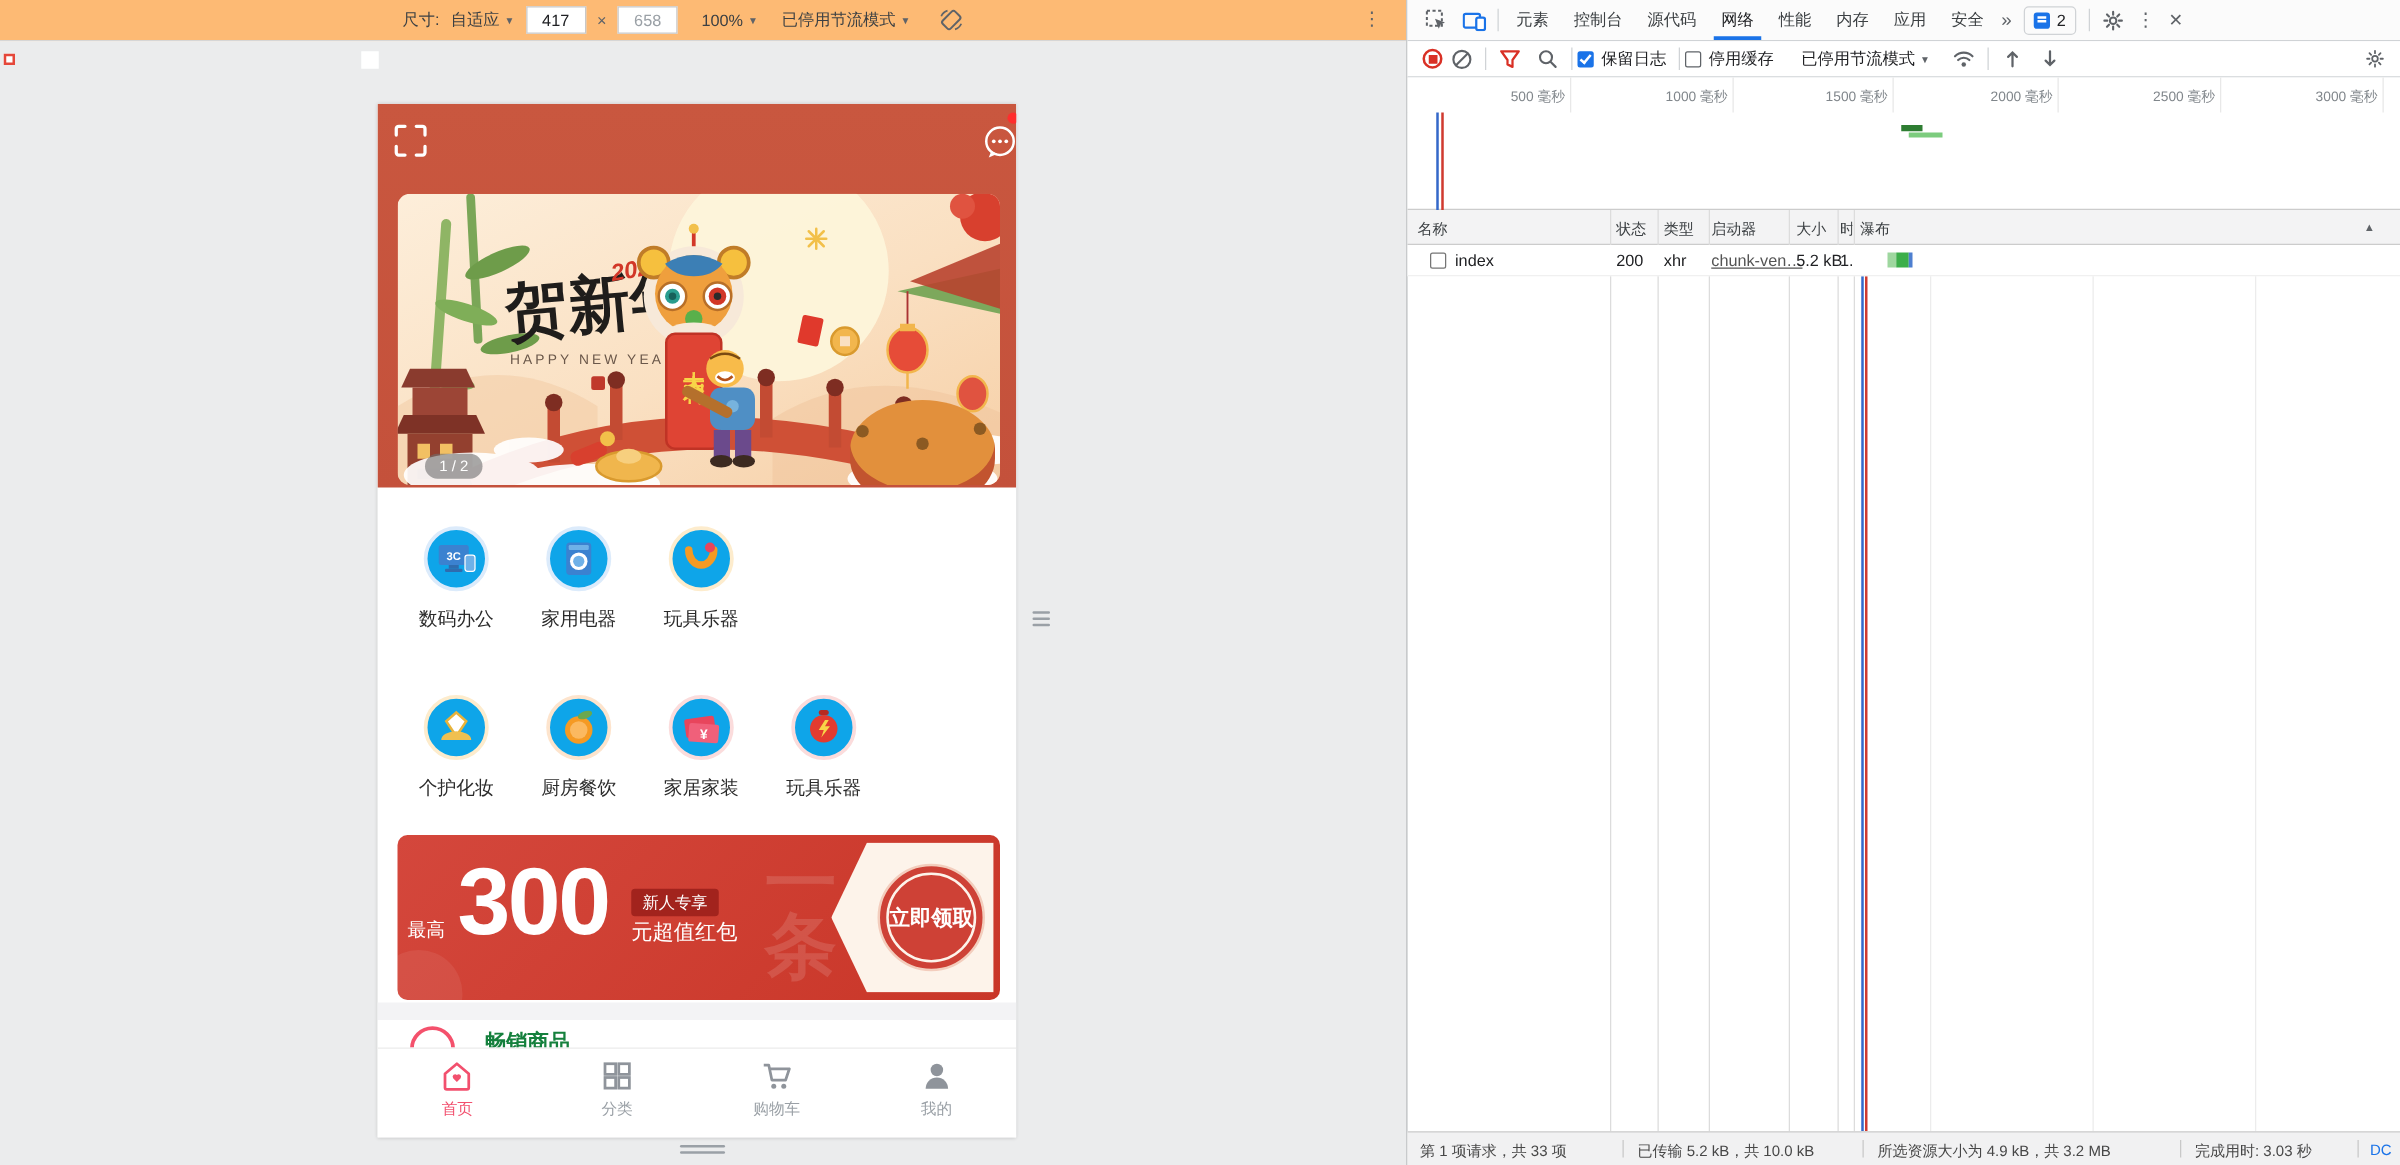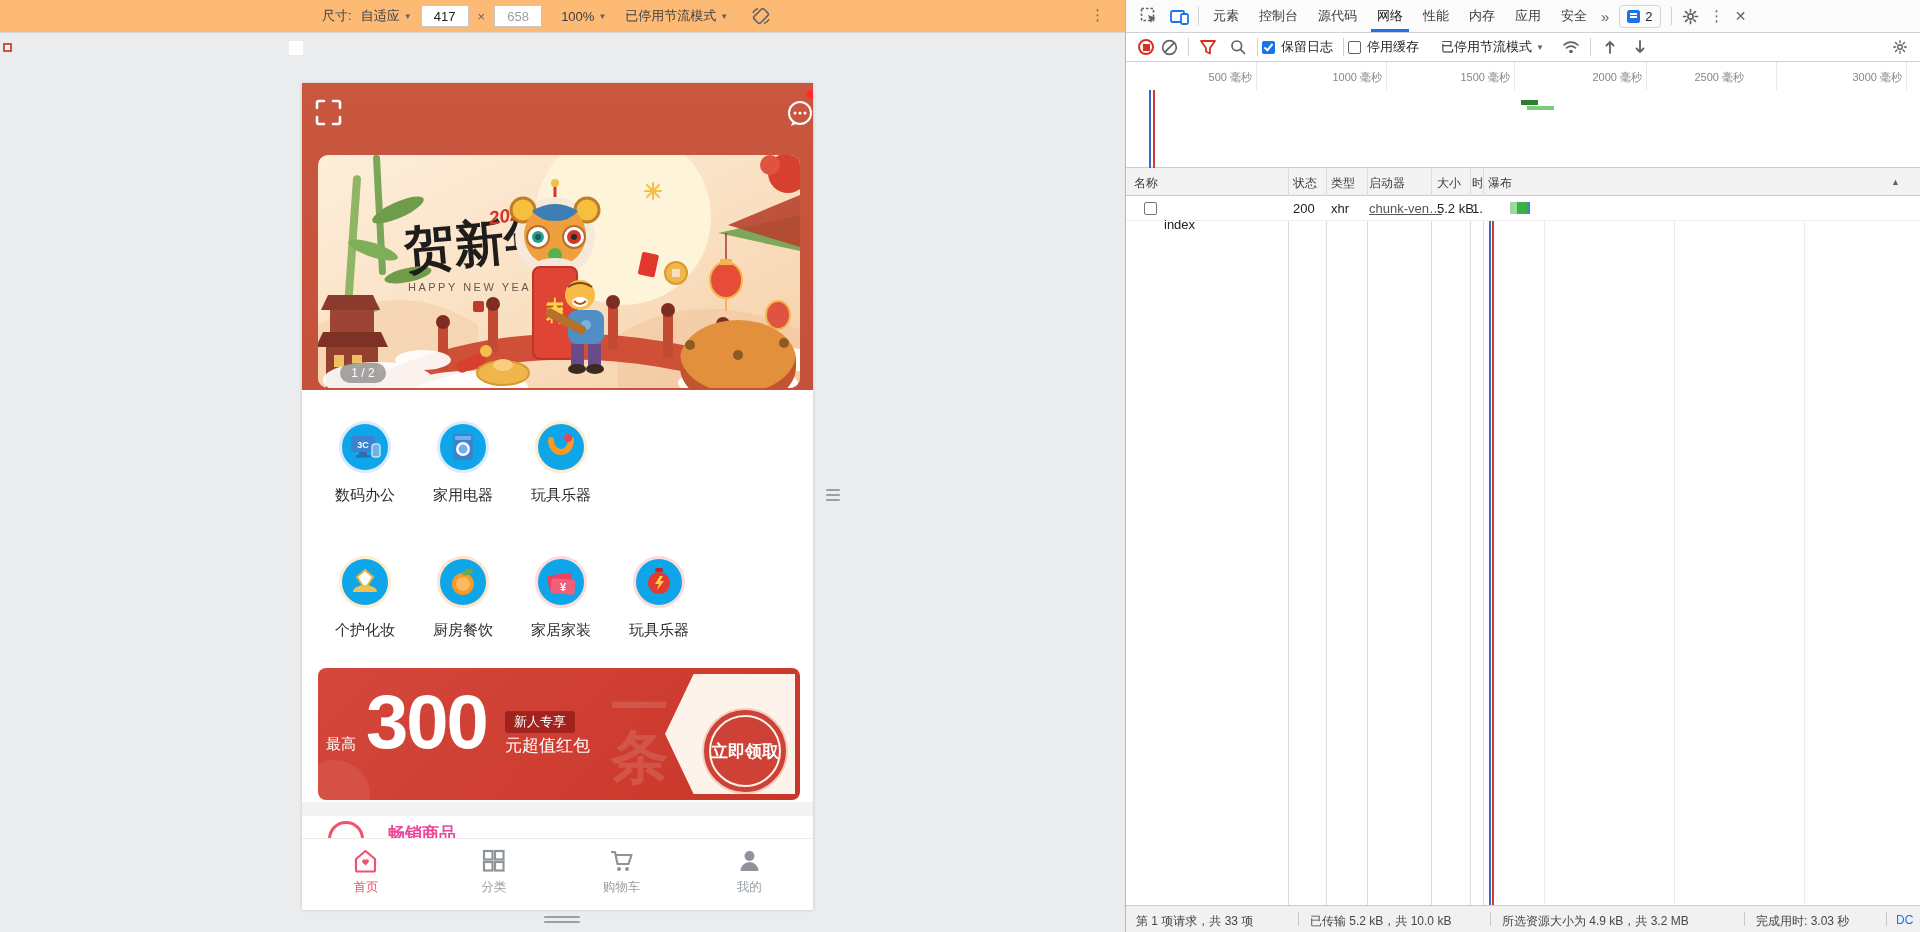--- a/index.html
+++ b/index.html
@@ -58,31 +58,31 @@
   #coupon-wm { position:absolute; left:283px; top:8px; writing-mode:vertical-rl; font-size:58px;
     font-weight:bold; color:rgba(255,255,255,.13); letter-spacing:6px; }
   #coupon-cream { position:absolute; right:5px; top:6px; bottom:6px; width:130px; background:#fdf3ea;
     clip-path:polygon(22% 0, 100% 0, 100% 100%, 22% 100%, 0 50%); }
   #coupon-max { position:absolute; left:8px; top:67px; color:#fff; font-size:15px; }
   #coupon-amt { position:absolute; left:48px; top:16px; color:#fff; font-size:76px; font-weight:bold;
     line-height:76px; letter-spacing:-2px; }
   #coupon-badge { position:absolute; left:187px; top:43px; background:#a2231d; color:#fff;
     font-size:13px; padding:2px 9px; border-radius:3px; }
   #coupon-desc { position:absolute; left:187px; top:66px; color:#fff; font-size:17px; }
-  #coupon-btn { position:absolute; left:384px; top:40px; width:86px; height:86px; border-radius:50%;
+  #coupon-btn { position:absolute; left:384px; top:23px; width:86px; height:86px; border-radius:50%;
     background:#ce4136; border:2px solid #f3cdbd; display:flex; align-items:center; justify-content:center;
     cursor:pointer; }
   #coupon-btn::after { content:""; position:absolute; inset:5px; border:2px solid #fdf3ea; border-radius:50%; }
   #coupon-btn span { color:#fff; font-size:17px; font-weight:bold; }
 
   #gap-strip { position:absolute; left:0; top:719px; width:511px; height:14px; background:#f3f3f5; }
   #partial-card { position:absolute; left:0; top:733px; width:511px; height:22px; background:#fff; }
   #hot-circle { position:absolute; left:26px; top:5px; width:36px; height:36px; border-radius:50%;
     border:3px solid #f4516c; }
-  #hot-title { position:absolute; left:86px; top:6px; font-size:17px; font-weight:bold; color:#ec4899; }
+  #hot-title { position:absolute; left:86px; top:6px; font-size:17px; font-weight:bold; color:#15803d; }
 
   #tabbar { position:absolute; left:0; top:755px; width:511px; height:72px; background:#fff;
     border-top:1px solid #ececec; display:flex; z-index:5; }
   .tb-item { width:25%; display:flex; flex-direction:column; align-items:center; padding-top:8px; cursor:pointer; }
   .tb-label { margin-top:5px; font-size:12.5px; color:#9aa0a6; }
   .tb-item.active .tb-label { color:#f2506e; }
 
   .handle-line { position:absolute; background:#9aa0a6; border-radius:1px; }
 
   
@@ -586,21 +586,21 @@
           <path d="M8.5 1.8 v2 M8.5 13.2 v2 M1.8 8.5 h2 M13.2 8.5 h2 M3.8 3.8 l1.4 1.4 M11.8 11.8 l1.4 1.4 M13.2 3.8 l-1.4 1.4 M5.2 11.8 l-1.4 1.4" stroke="#5f6368" stroke-width="1.5" stroke-linecap="round"></path>
         </svg>
       </span>
     </div>
 
     <div id="dt-ruler">
       <span class="ruler-lab" style="left:16px;">500 毫秒</span>
       <span class="ruler-lab" style="left:146px;">1000 毫秒</span>
       <span class="ruler-lab" style="left:274px;">1500 毫秒</span>
       <span class="ruler-lab" style="left:406px;">2000 毫秒</span>
-      <span class="ruler-lab" style="left:508px;">2500 毫秒</span>
+      <span class="ruler-lab" style="left:536px;">2500 毫秒</span>
       <span class="ruler-lab" style="left:666px;">3000 毫秒</span>
     </div>
 
     <div class="gridline" style="left:130px; top:62px; height:106px;"></div>
     <div class="gridline" style="left:260px; top:62px; height:106px;"></div>
     <div class="gridline" style="left:388px; top:62px; height:106px;"></div>
     <div class="gridline" style="left:520px; top:62px; height:106px;"></div>
     <div class="gridline" style="left:650px; top:62px; height:106px;"></div>
     <div class="gridline" style="left:780px; top:62px; height:106px;"></div>
 
@@ -630,21 +630,21 @@
     <div class="coldiv" style="left:357px;"></div>
 
     <div class="wfgrid" style="left:418px;"></div>
     <div class="wfgrid" style="left:548px;"></div>
     <div class="wfgrid" style="left:678px;"></div>
     <div class="evline" style="left:363px; top:196px; height:709px; background:#3468c9;"></div>
     <div class="evline" style="left:366px; top:196px; height:709px; background:#d03a2f;"></div>
 
     <div id="dt-row">
       <span id="row-chk"></span>
-      <span class="cell" style="left:38px;margin-top:16px;">index</span>
+      <span class="cell" style="left:38px;">index</span>
       <span class="cell" style="left:167px;">200</span>
       <span class="cell" style="left:205px;">xhr</span>
       <span class="cell" id="cell-init" style="left:243px;">chunk-ven…</span>
       <span class="cell" style="left:311px;">5.2 kB</span>
       <span class="cell" style="left:346px; width:10px; overflow:hidden;">1.</span>
     </div>
     <div class="wf-bar" style="left:384px; width:7px; background:#9ed79f;"></div>
     <div class="wf-bar" style="left:391px; width:10px; background:#3cae4a;"></div>
     <div class="wf-bar" style="left:401px; width:3px; background:#4d7fd0;"></div>
 

